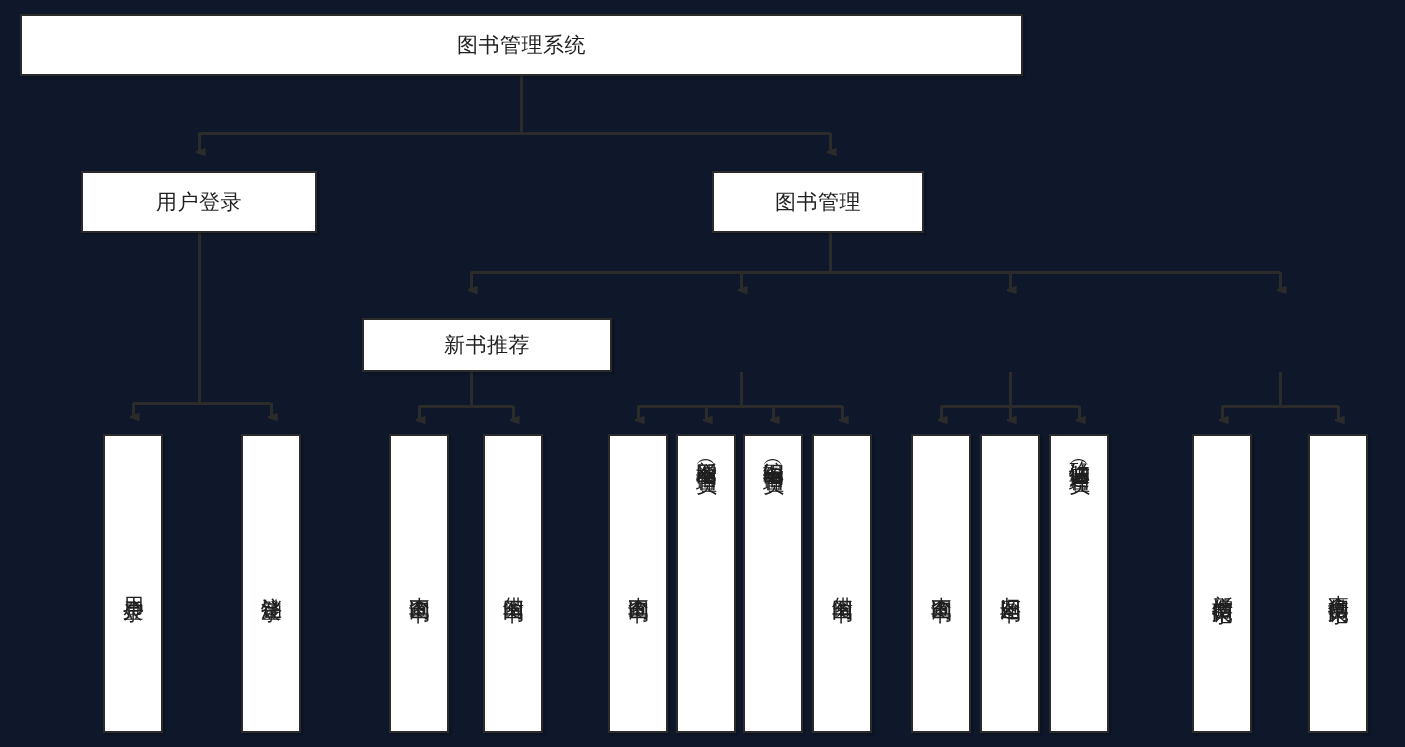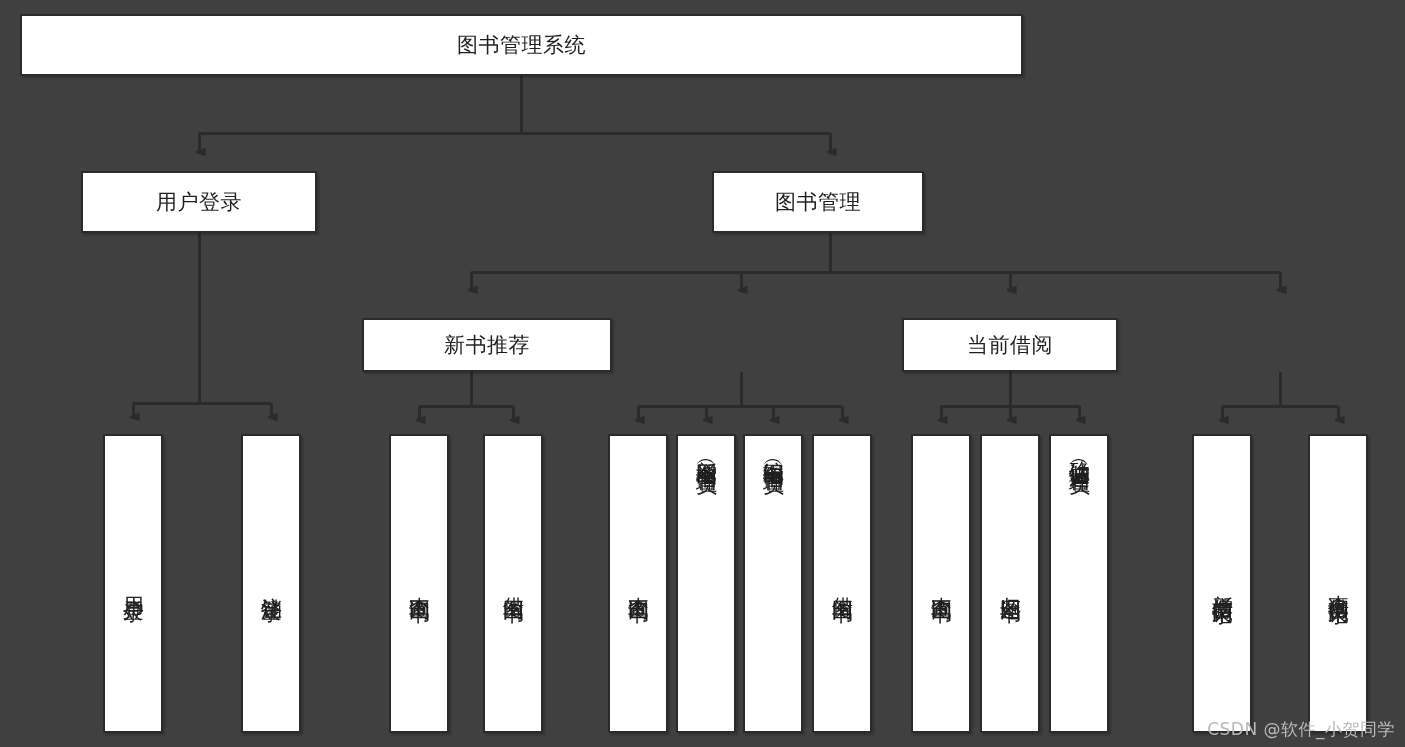--- a/index.html
+++ b/index.html
@@ -4,21 +4,21 @@
 <style>
   html, body {
     margin: 0;
     padding: 0;
     background: #ffffff;
   }
   #canvas {
     position: relative;
     width: 1405px;
     height: 747px;
-    background: #404040;
+    background: #0f172a;
     font-family: "DejaVu Sans", "Liberation Sans", sans-serif;
     overflow: hidden;
   }
   svg.lines {
     position: absolute;
     left: 0;
     top: 0;
     width: 1405px;
     height: 747px;
     pointer-events: none;
@@ -133,23 +133,20 @@
 
   <div class="node" style="left:712px; top:171px; width:212px; height:62px;">
     <span class="label">图书管理</span>
   </div>
 
   <div class="node" style="left:362px; top:318px; width:250px; height:54px;">
     <span class="label">新书推荐</span>
   </div>
 
 
-  <div class="node" style="left:902px; top:318px; width:216px; height:54px;">
-    <span class="label">当前借阅</span>
-  </div>
 
 
   <div class="node vertical offsetmid" style="left:103px; top:434px; width:60px; height:299px;">
     <span class="label">用户登录</span>
   </div>
 
   <div class="node vertical offsetmid" style="left:241px; top:434px; width:60px; height:299px;">
     <span class="label">注销登录</span>
   </div>
 
@@ -190,15 +187,14 @@
   </div>
 
   <div class="node vertical offsetmid" style="left:1192px; top:434px; width:60px; height:299px;">
     <span class="label">新增借阅记录</span>
   </div>
 
   <div class="node vertical offsetmid" style="left:1308px; top:434px; width:60px; height:299px;">
     <span class="label">查询借阅记录</span>
   </div>
 
-  <div class="watermark">CSDN @软件_小贺同学</div>
 
 </div>
 
 </body></html>

